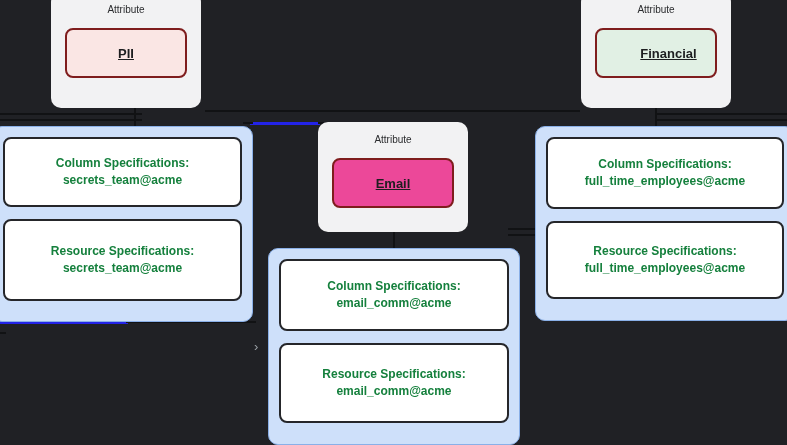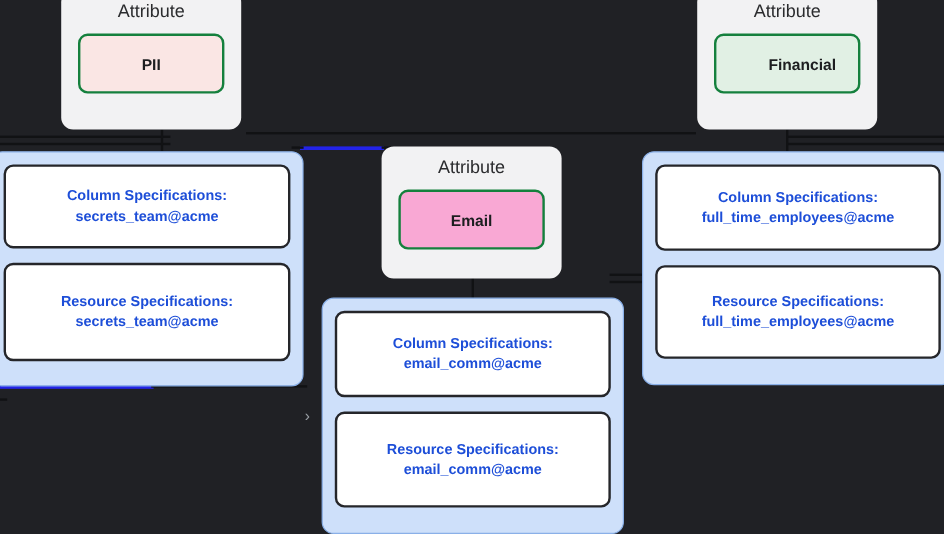--- a/index.html
+++ b/index.html
@@ -35,37 +35,38 @@
     border-radius: 10px;
     padding: 8px 12px 12px 12px;
     display: flex;
     flex-direction: column;
     align-items: center;
     justify-content: flex-start;
     z-index: 6;
   }
   .attr-card-title {
     color: #2b2c2e;
-    font-size: 15px;
+    font-size: 10px;
     line-height: 20px;
     font-weight: 400;
     margin-bottom: 8px;
   }
   .attr-badge {
-    border: 2px solid #15803d;
+    border: 2px solid #7f1d1d;
     border-radius: 8px;
     width: 122px;
     height: 50px;
     display: flex;
     align-items: center;
     justify-content: center;
     font-size: 13px;
     font-weight: bold;
     color: #1d1e20;
     text-align: center;
+    text-decoration: underline;
   }
 
   
   .spec-group {
     position: absolute;
     background: #cee0fa;
     border: 1px solid #8ab0e8;
     border-radius: 10px;
     padding: 10px;
     display: flex;
@@ -75,21 +76,21 @@
   }
   .spec-box {
     background: #ffffff;
     border: 2px solid #25262a;
     border-radius: 8px;
     display: flex;
     flex-direction: column;
     align-items: center;
     justify-content: center;
     text-align: center;
-    color: #1d4ed8;
+    color: #15803d;
     font-size: 12px;
     font-weight: bold;
     line-height: 17px;
     padding: 8px 10px;
   }
   .spec-line { display: block; white-space: nowrap; }
 
   
   .chevron {
     position: absolute;
@@ -129,21 +130,21 @@
   <div class="edge edge-h" style="left:508px; top:234px; width:30px; height:2px;"></div>
   <div class="edge edge-h" style="left:0px; top:332px; width:6px; height:2px;"></div>
 
   <div class="attr-card" style="left:51px; top:-8px; width:150px; height:116px;">
     <div class="attr-card-title">Attribute</div>
     <div class="attr-badge" style="background:#fae6e4;">PII</div>
   </div>
 
   <div class="attr-card" style="left:318px; top:122px; width:150px; height:110px;">
     <div class="attr-card-title">Attribute</div>
-    <div class="attr-badge" style="background:#f9a8d4;">Email</div>
+    <div class="attr-badge" style="background:#ec4899;">Email</div>
   </div>
 
   <div class="attr-card" style="left:581px; top:-8px; width:150px; height:116px;">
     <div class="attr-card-title">Attribute</div>
     <div class="attr-badge" style="background:#e1f0e4;padding-left:25px;">Financial</div>
   </div>
 
   <div class="spec-group" style="left:-8px; top:126px; width:261px; height:196px;">
     <div class="spec-box" style="height:70px;">
       <span class="spec-line">Column Specifications:</span>

